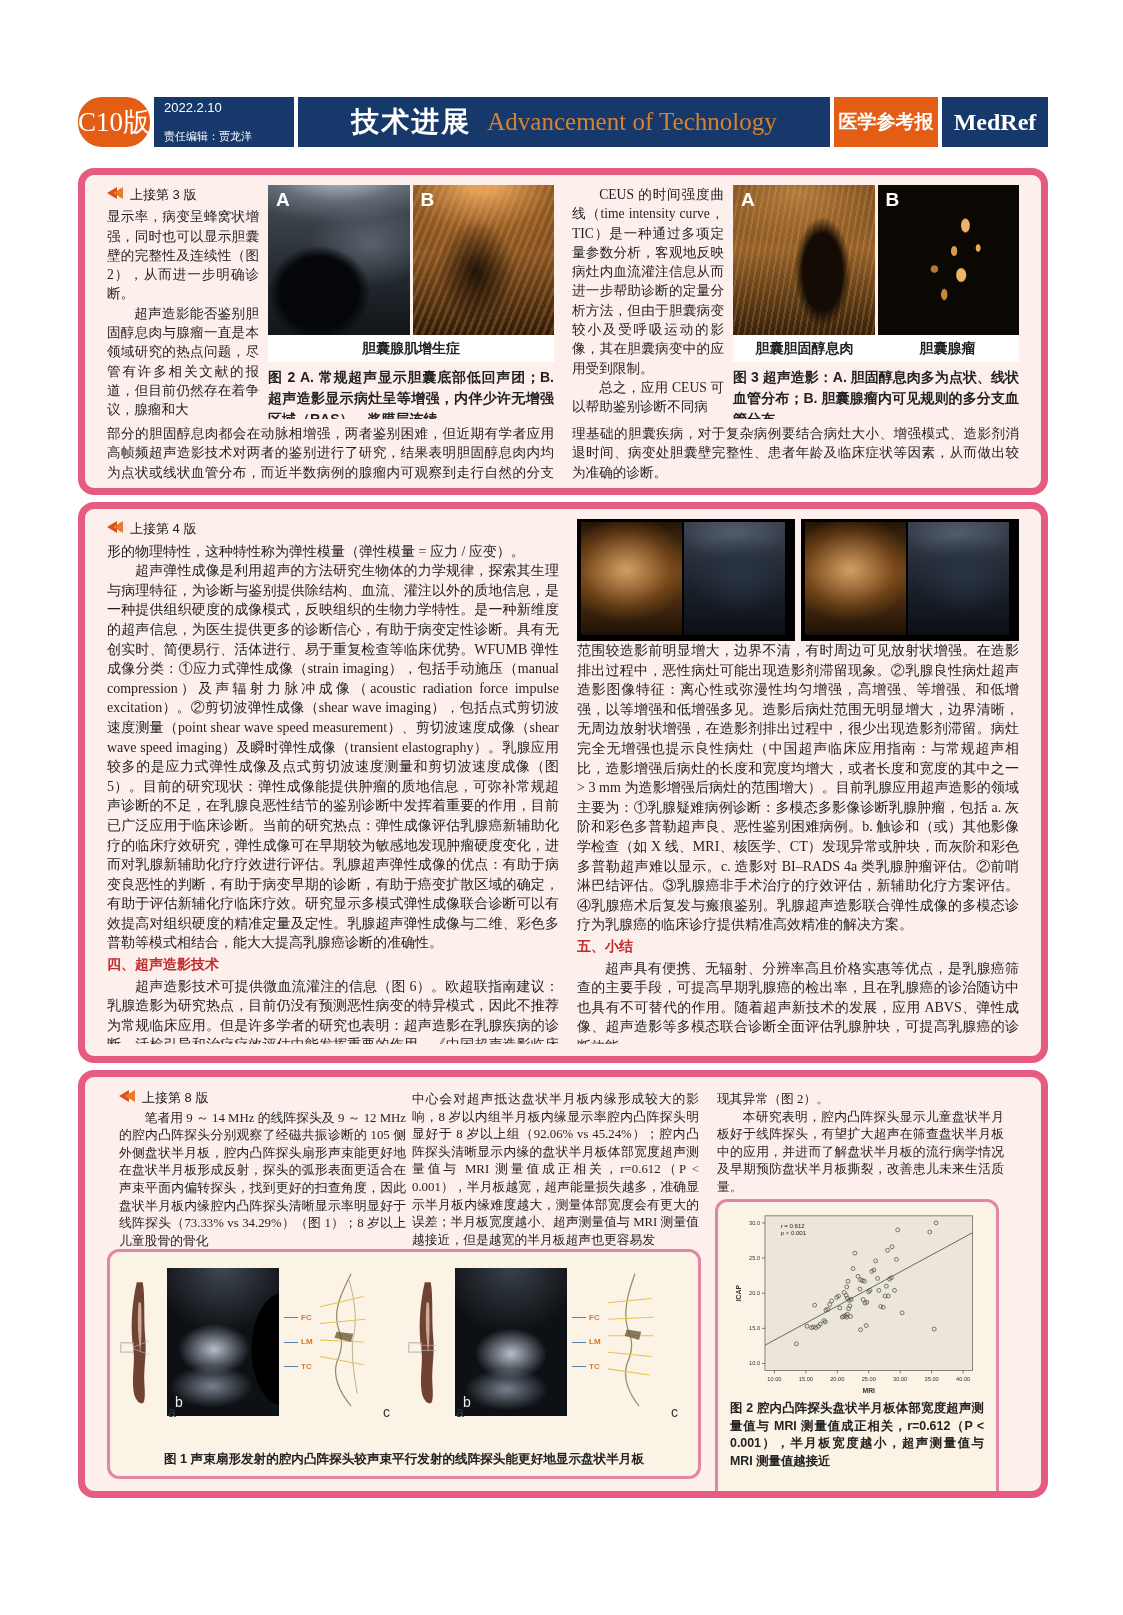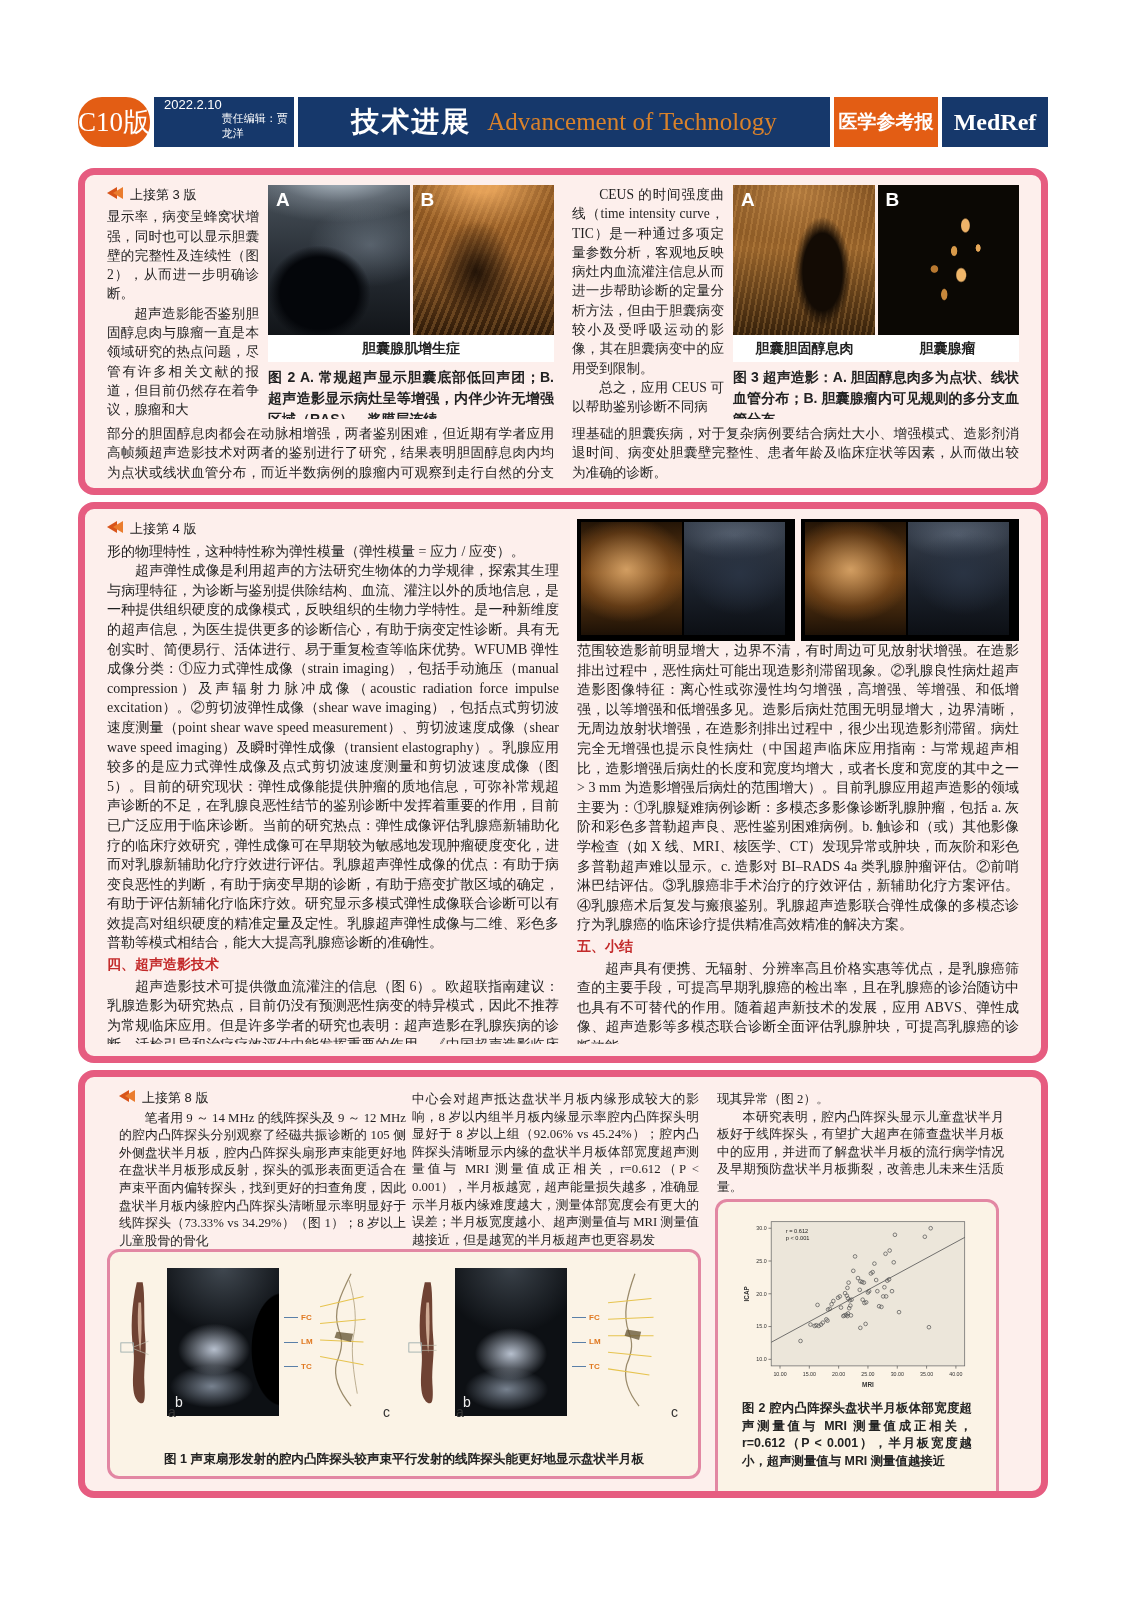--- a/index.html
+++ b/index.html
@@ -4,21 +4,21 @@
 <style>
   html,body{margin:0;padding:0;}
   body{width:1123px;height:1615px;position:relative;background:#ffffff;overflow:hidden;
        font-family:"Liberation Serif","DejaVu Serif",serif;color:#1f1f1f;}
   .abs{position:absolute;}
   
   #header{left:78px;top:97px;width:970px;height:50px;display:flex;gap:4px;}
   #header>div{box-sizing:border-box;}
   .h-edition{width:72px;background:#e35d14;color:#fff;display:flex;align-items:center;justify-content:center;
              font-family:"Liberation Serif",serif;font-size:27px;border-radius:24px;}
-  .h-date{width:140px;background:#16386b;color:#fff;display:flex;flex-direction:row;justify-content:center;
+  .h-date{width:140px;background:#16386b;color:#fff;display:flex;flex-direction:column;justify-content:center;
           padding-left:10px;font-family:"Liberation Sans",sans-serif;}
   .h-date .d1{font-size:13px;}
   .h-date .d2{font-size:11px;margin-top:14px;}
   .h-center{flex:1;background:#16386b;display:flex;align-items:center;justify-content:center;gap:16px;}
   .h-center .cn{color:#fff;font-family:"Liberation Sans",sans-serif;font-weight:bold;font-size:28px;letter-spacing:2px;}
   .h-center .en{color:#d9822b;font-family:"Liberation Serif",serif;font-size:25px;}
   .h-paper{width:104px;background:#e35d14;color:#fff;display:flex;align-items:center;justify-content:center;
            font-family:"Liberation Sans",sans-serif;font-weight:bold;font-size:19px;}
   .h-abbr{width:106px;background:#16386b;color:#fff;display:flex;align-items:center;justify-content:center;
           font-family:"Liberation Serif",serif;font-weight:bold;font-size:24px;}
@@ -94,21 +94,21 @@
   .f6cap{text-align:center;font-family:"Liberation Sans",sans-serif;font-weight:bold;font-size:13.5px;
          margin:5px 0 6px 0;color:#222;}
   
   #panel3 .pinner{padding:12px 22px;font-size:12.8px;line-height:17.6px;}
   .p3col{position:absolute;top:12px;width:287px;overflow:hidden;}
   #p3c1{left:34px;height:160px;}
   #p3c2{left:327px;height:160px;top:14px;}
   #p3c3{left:632px;height:104px;top:14px;}
   .figbox{position:absolute;background:#fbf3e6;border:3px solid #e287a3;border-radius:12px;box-sizing:border-box;}
   #fig1box{left:22px;top:172px;width:594px;height:230px;}
-  #fig2box{left:630px;top:122px;width:284px;height:325px;padding:6px 24px;}
+  #fig2box{left:630px;top:122px;width:284px;height:325px;padding:6px 12px;}
   .f1groups{display:flex;height:172px;padding:8px 6px 0 6px;box-sizing:border-box;}
   .f1group{flex:1;display:flex;align-items:center;gap:5px;padding:0 4px;position:relative;}
   .uskn{width:112px;height:148px;position:relative;background:
      radial-gradient(120% 85% at 50% 0%, rgba(140,155,170,.35), transparent 52%),
      radial-gradient(52% 28% at 50% 58%, rgba(212,222,238,.85), transparent 62%),
      radial-gradient(62% 24% at 46% 82%, rgba(190,205,225,.6), transparent 60%),
      #0d1014;}
   .uskn.convex{background:
      radial-gradient(45% 62% at 103% 55%, #000 0 60%, transparent 62%),
      radial-gradient(120% 85% at 50% 0%, rgba(140,155,170,.4), transparent 52%),

